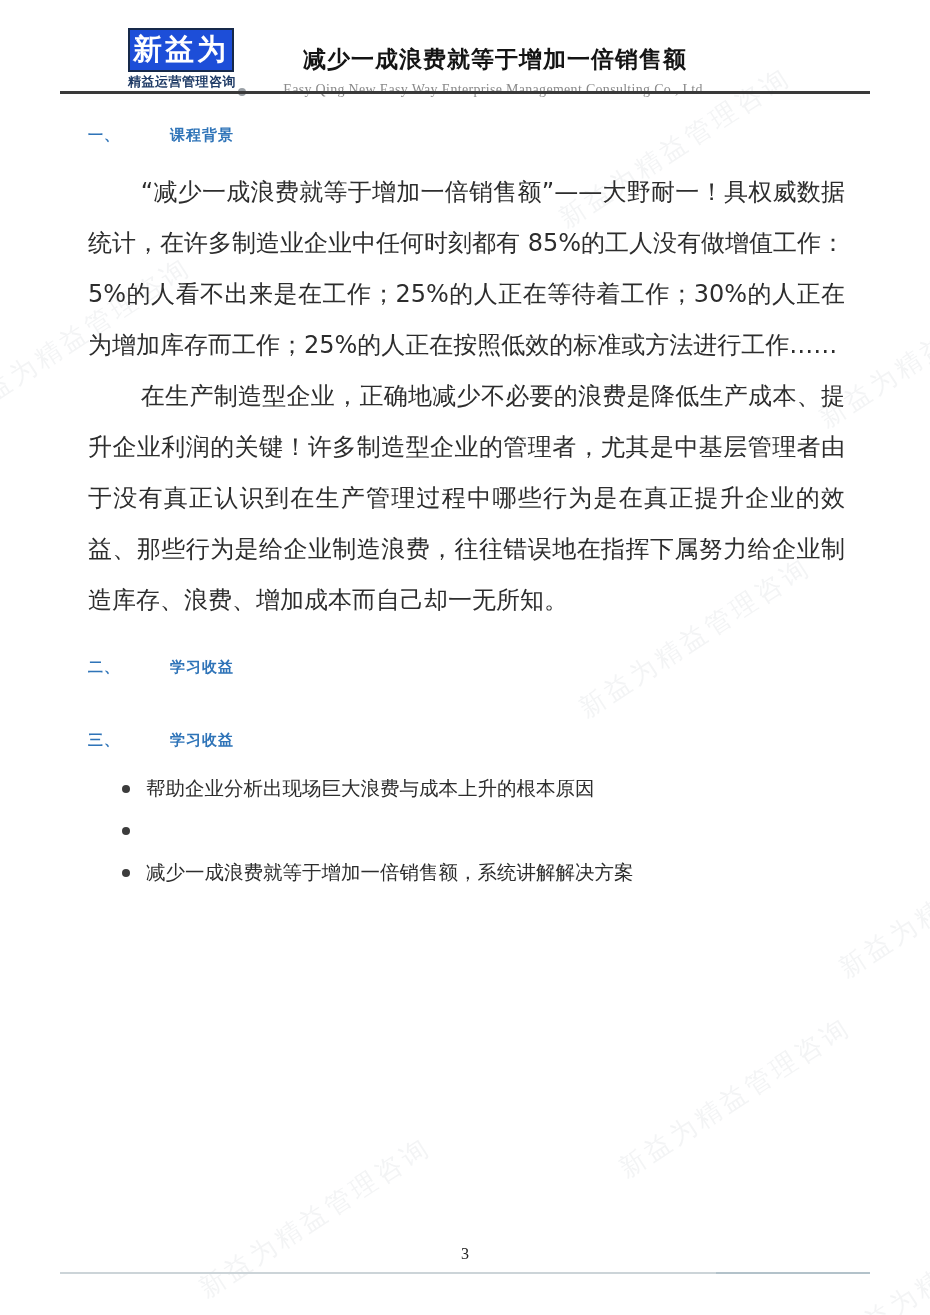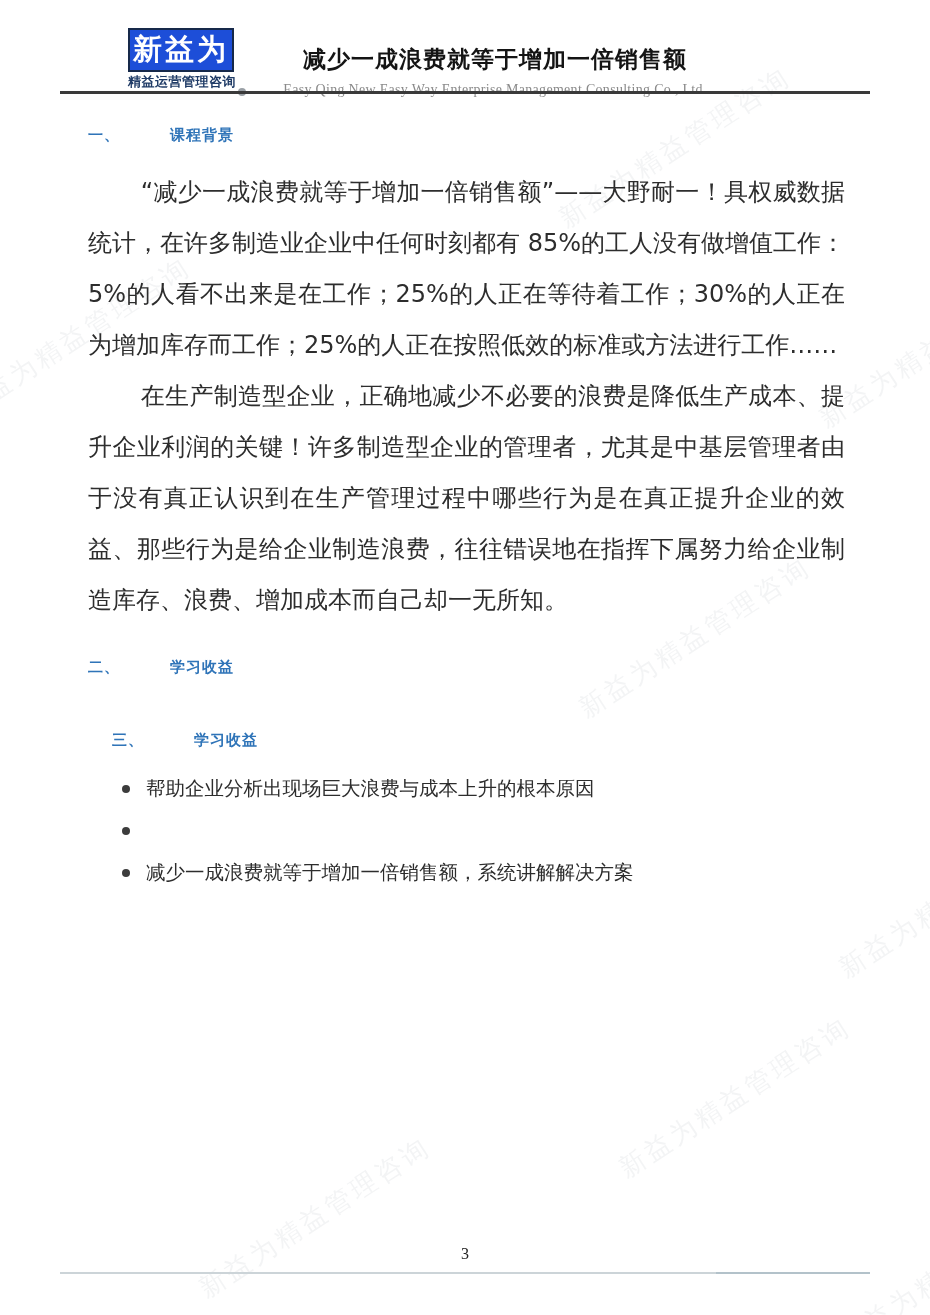--- a/index.html
+++ b/index.html
@@ -75,21 +75,21 @@
   p.body-para {
     font-size:24px;
     line-height:51px;
     text-align:justify;
     text-justify:inter-character;
     text-indent:2.2em;
     color:#2d2d2d;
   }
   .sec2-heading { margin-top:32px; }
   .sec2-text { margin-top:14px; }
-  .sec3-heading { margin-top:54px;margin-left:24px; }
+  .sec3-heading { margin-top:54px; }
   ul.benefits { list-style:none; margin-top:24px; padding-left:34px; }
   ul.benefits li {
     display:flex; align-items:center;
     font-size:19.5px; line-height:30px;
     margin-bottom:23px;
     color:#2d2d2d;
   }
   .bullet-dot {
     width:8px; height:8px; border-radius:50%;
     background:#3c3c3c; margin-right:16px; flex:0 0 auto;

